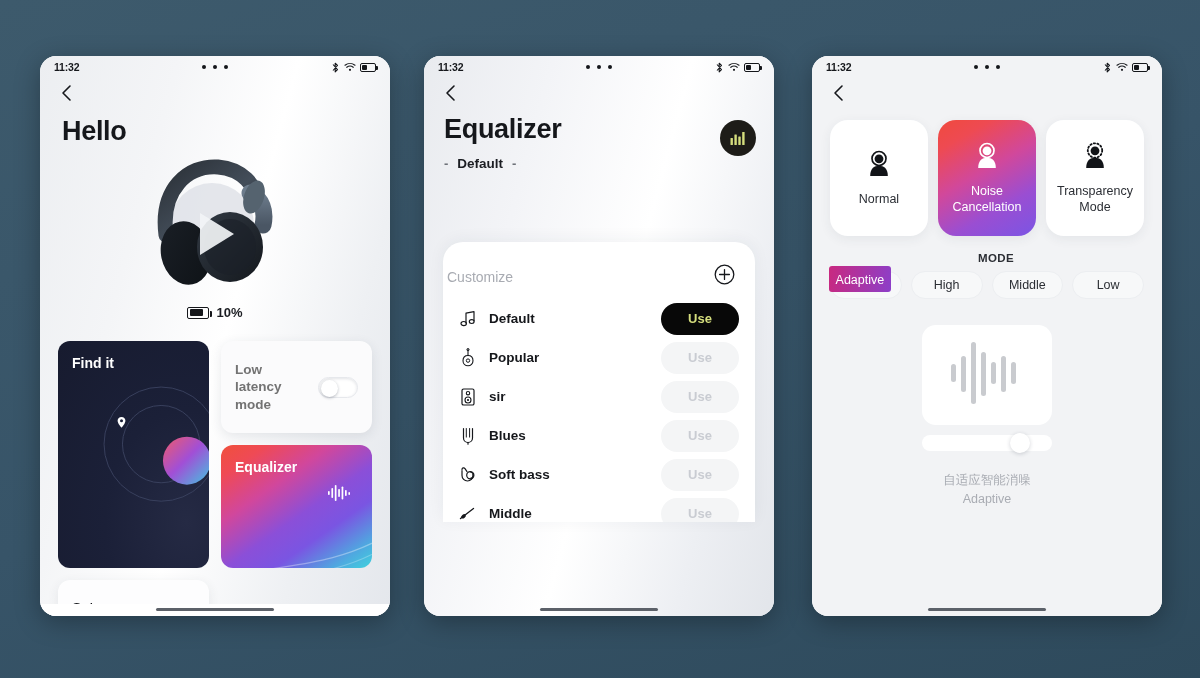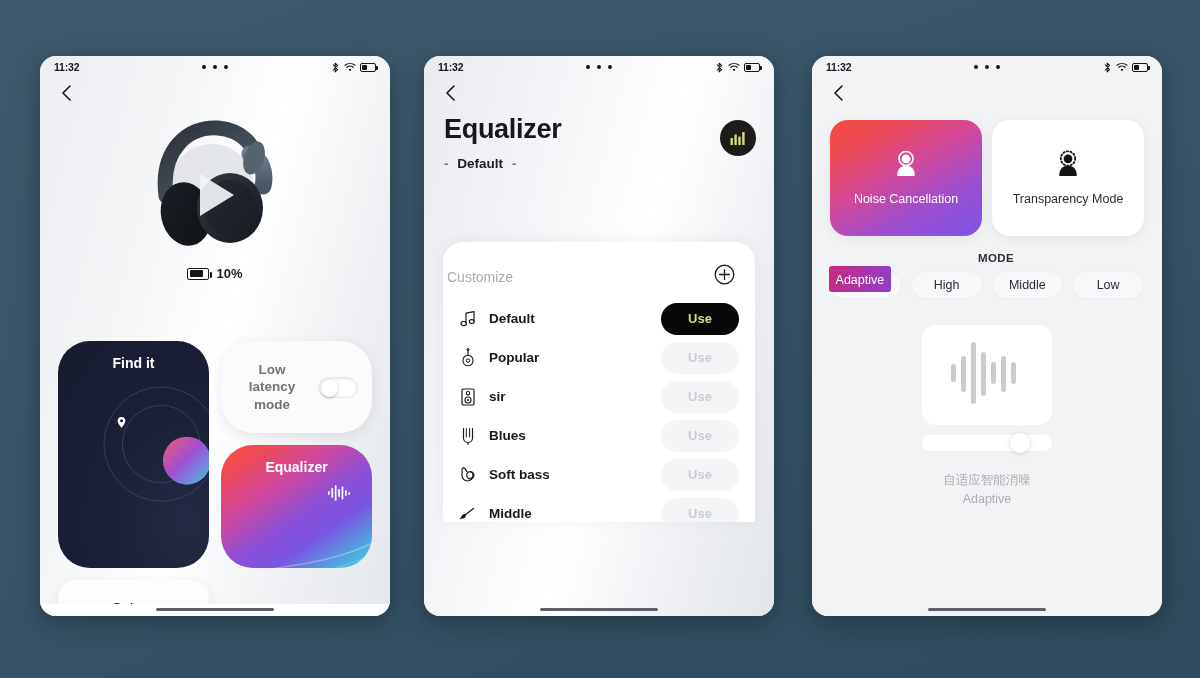--- a/index.html
+++ b/index.html
@@ -103,21 +103,21 @@
   .battrow .bigbatt i { display:block; margin:1.5px; height:7px; width:13px; background:#15171b; border-radius:1px; }
   .battpct { font-size: 13px; font-weight: 600; color: #1b1d22; }
 
   .cards {
     position: absolute; left: 18px; right: 18px; top: 285px; bottom: 0;
     display: grid;
     grid-template-columns: 1fr 1fr;
     grid-template-rows: 92px 1fr;
     gap: 12px;
   }
-  .card { border-radius: 32px; position: relative; overflow: hidden; text-align: center; }
+  .card { border-radius: 12px; position: relative; overflow: hidden; }
 
   .card-low {
     background: #fbfbfc;
     box-shadow: 0 3px 12px rgba(40,50,70,.10);
     display: flex; align-items: center; padding: 0 14px;
   }
   .low-label {
     font-size: 13.5px; font-weight: 700; color: #737373; line-height: 1.28;
     max-width: 74px;
   }
@@ -306,20 +306,21 @@
     </div>
 
     <div class="backrow">
       <span class="chev">
         <svg width="22" height="22" viewBox="0 0 22 22">
             <path d="M14 4 L7 11 L14 18" fill="none" stroke="#16181c" stroke-width="1.6" stroke-linecap="round" stroke-linejoin="round"></path>
           </svg>
       </span>
     </div>
 
+    <div class="p1-title">Hello</div>
 
     <div class="hp-wrap">
       <svg width="170" height="150" viewBox="0 0 170 150">
         <defs>
           <linearGradient id="hpBand" x1="0" y1="0" x2="1" y2="1">
             <stop offset="0%" stop-color="#2b3138"></stop>
               <stop offset="55%" stop-color="#434d59"></stop>
               <stop offset="100%" stop-color="#1c2126"></stop>
           </linearGradient>
           <linearGradient id="hpCupL" x1="0" y1="0" x2="1" y2="1">
@@ -599,20 +600,30 @@
     <div class="backrow">
       <span class="chev">
         <svg width="22" height="22" viewBox="0 0 22 22">
             <path d="M14 4 L7 11 L14 18" fill="none" stroke="#16181c" stroke-width="1.6" stroke-linecap="round" stroke-linejoin="round"></path>
           </svg>
       </span>
     </div>
 
     <div class="modecards">
 
+      <div class="mcard">
+        <span>
+          <svg width="30" height="30" viewBox="0 0 30 30">
+            <circle cx="15" cy="9.5" r="7" fill="none" stroke="#121418" stroke-width="1.7"></circle>
+            <circle cx="15" cy="9.8" r="4.4" fill="#121418"></circle>
+            <path d="M6.2 27 C6.2 19.5 10 16.8 15 16.8 C20 16.8 23.8 19.5 23.8 27 Z" fill="#121418"></path>
+          </svg>
+        </span>
+        <span class="mcard-label">Normal</span>
+      </div>
 
       <div class="mcard active">
         <span>
           <svg width="30" height="30" viewBox="0 0 30 30">
             <circle cx="15" cy="9.5" r="7" fill="none" stroke="#ffffff" stroke-width="1.7"></circle>
             <circle cx="15" cy="9.8" r="4.4" fill="#ffffff"></circle>
             <path d="M6.2 27 C6.2 19.5 10 16.8 15 16.8 C20 16.8 23.8 19.5 23.8 27 Z" fill="#ffffff"></path>
           </svg>
         </span>
         <span class="mcard-label">Noise Cancellation</span>

